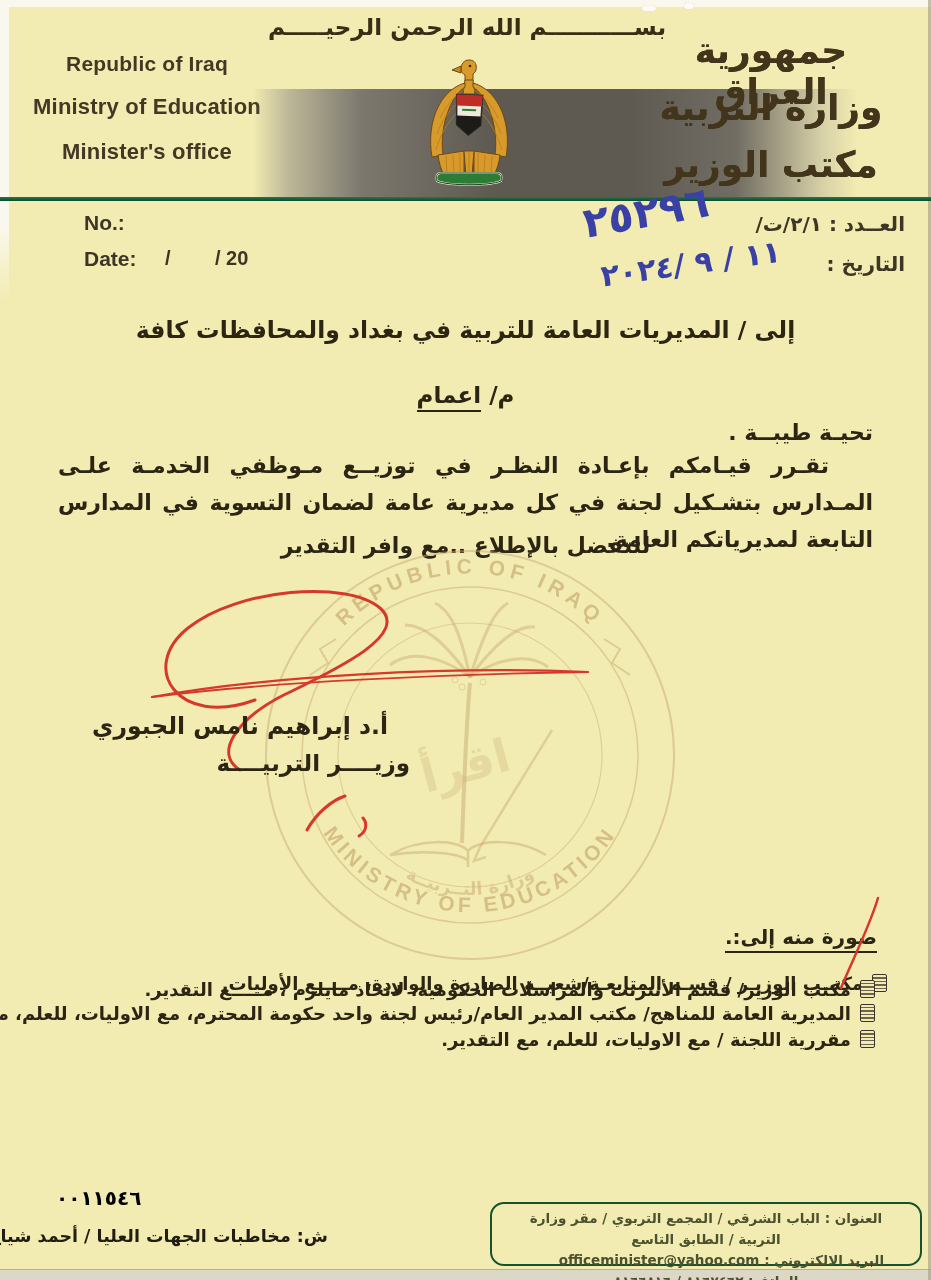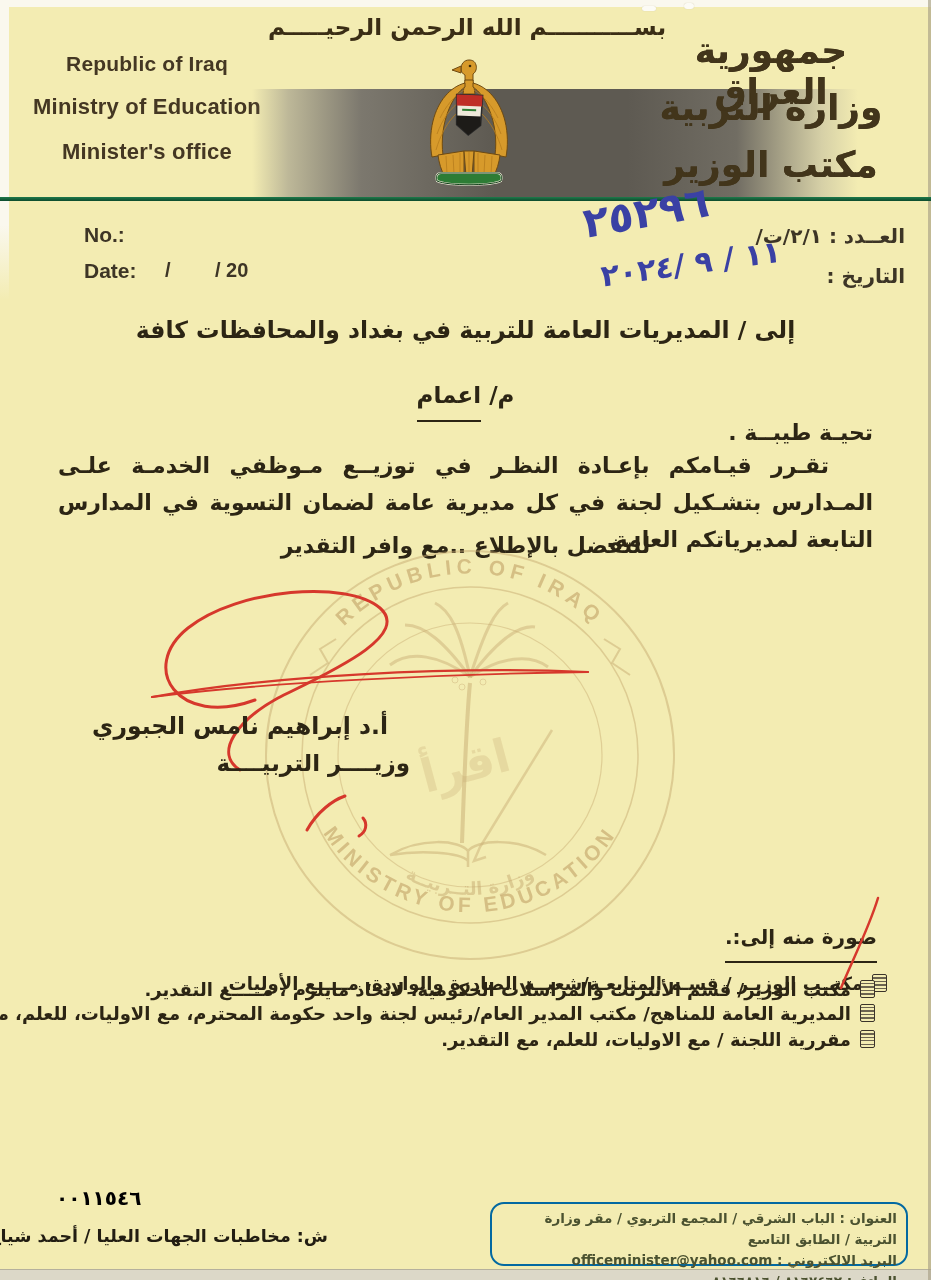--- a/index.html
+++ b/index.html
@@ -15,34 +15,34 @@
   .staple{background:#fcfbf5;border-radius:3px;box-shadow:0 0 1px #c9c2a0;}
   
   .bismillah{left:268px;top:14px;width:400px;text-align:left;font-size:23px;font-weight:bold;color:#3a2d15;}
   .en-line{left:26px;width:242px;text-align:center;font-weight:bold;color:#443723;
            font-family:"Liberation Sans","DejaVu Sans",sans-serif;letter-spacing:.2px;}
   .band{left:252px;top:89px;width:606px;height:108px;
         background:linear-gradient(90deg,rgba(120,116,106,0) 0%,rgba(145,141,131,.55) 6%,#7c786e 18%,#5e5a52 40%,#5e5a52 62%,#716d63 80%,rgba(160,156,146,.35) 94%,rgba(160,156,146,0) 100%);}
   .ar-head{right:34px;width:252px;text-align:center;font-size:36px;font-weight:bold;color:#42351b;text-shadow:0 0 .5px #42351b;}
   .green-rule{left:0;top:197px;width:931px;height:4px;background:linear-gradient(180deg,#1e7a4b,#0c4a2c);}
   
-  .ref{font-weight:bold;color:#3d3526;margin-top:12px;}
+  .ref{font-weight:bold;color:#3d3526;}
   .blue-hand{color:#3a41a4;font-weight:bold;white-space:nowrap;}
   
   .doc{font-weight:bold;color:#2c2514;}
-  .underline{border-bottom:2px solid #2c2514;padding-bottom:12px;}
+  .underline{border-bottom:2px solid #2c2514;padding-bottom:2px;}
   .para{left:58px;top:447px;width:815px;direction:rtl;text-align:justify;text-align-last:right;
         font-size:22px;font-weight:bold;line-height:37px;text-indent:44px;color:#2c2514;}
   
   .cc-item{direction:rtl;text-align:right;font-size:18px;font-weight:bold;color:#2c2514;white-space:nowrap;}
   .doc-icon{display:inline-block;width:13px;height:16px;border:1.6px solid #3a332a;border-radius:2px;margin-left:9px;
             vertical-align:-2px;background:repeating-linear-gradient(180deg,#f3ecb2 0 2px,#6b6350 2px 3.5px);}
   
-  .footer-box{left:490px;top:1202px;width:396px;height:52px;border:2px solid #0369a1;border-radius:14px;
-              padding:4px 9px;direction:rtl;color:#4b5230;font-weight:bold;font-size:13.5px;line-height:21px;}
+  .footer-box{left:490px;top:1202px;width:396px;height:52px;border:2px solid #14532d;border-radius:14px;
+              padding:4px 16px;direction:rtl;text-align:center;color:#4b5230;font-weight:bold;font-size:13.5px;line-height:21px;}
   .serial{left:56px;top:1186px;font-size:20px;font-weight:bold;letter-spacing:10px;color:#000000;}
   .clerk{left:28px;top:1226px;width:300px;direction:rtl;text-align:right;font-size:17.5px;font-weight:bold;color:#221d12;white-space:nowrap;}
 </style>
 </head>
 <body>
 
 <div class="page">
 
   <div class="a edge-top"></div>
   <div class="a edge-left"></div>

